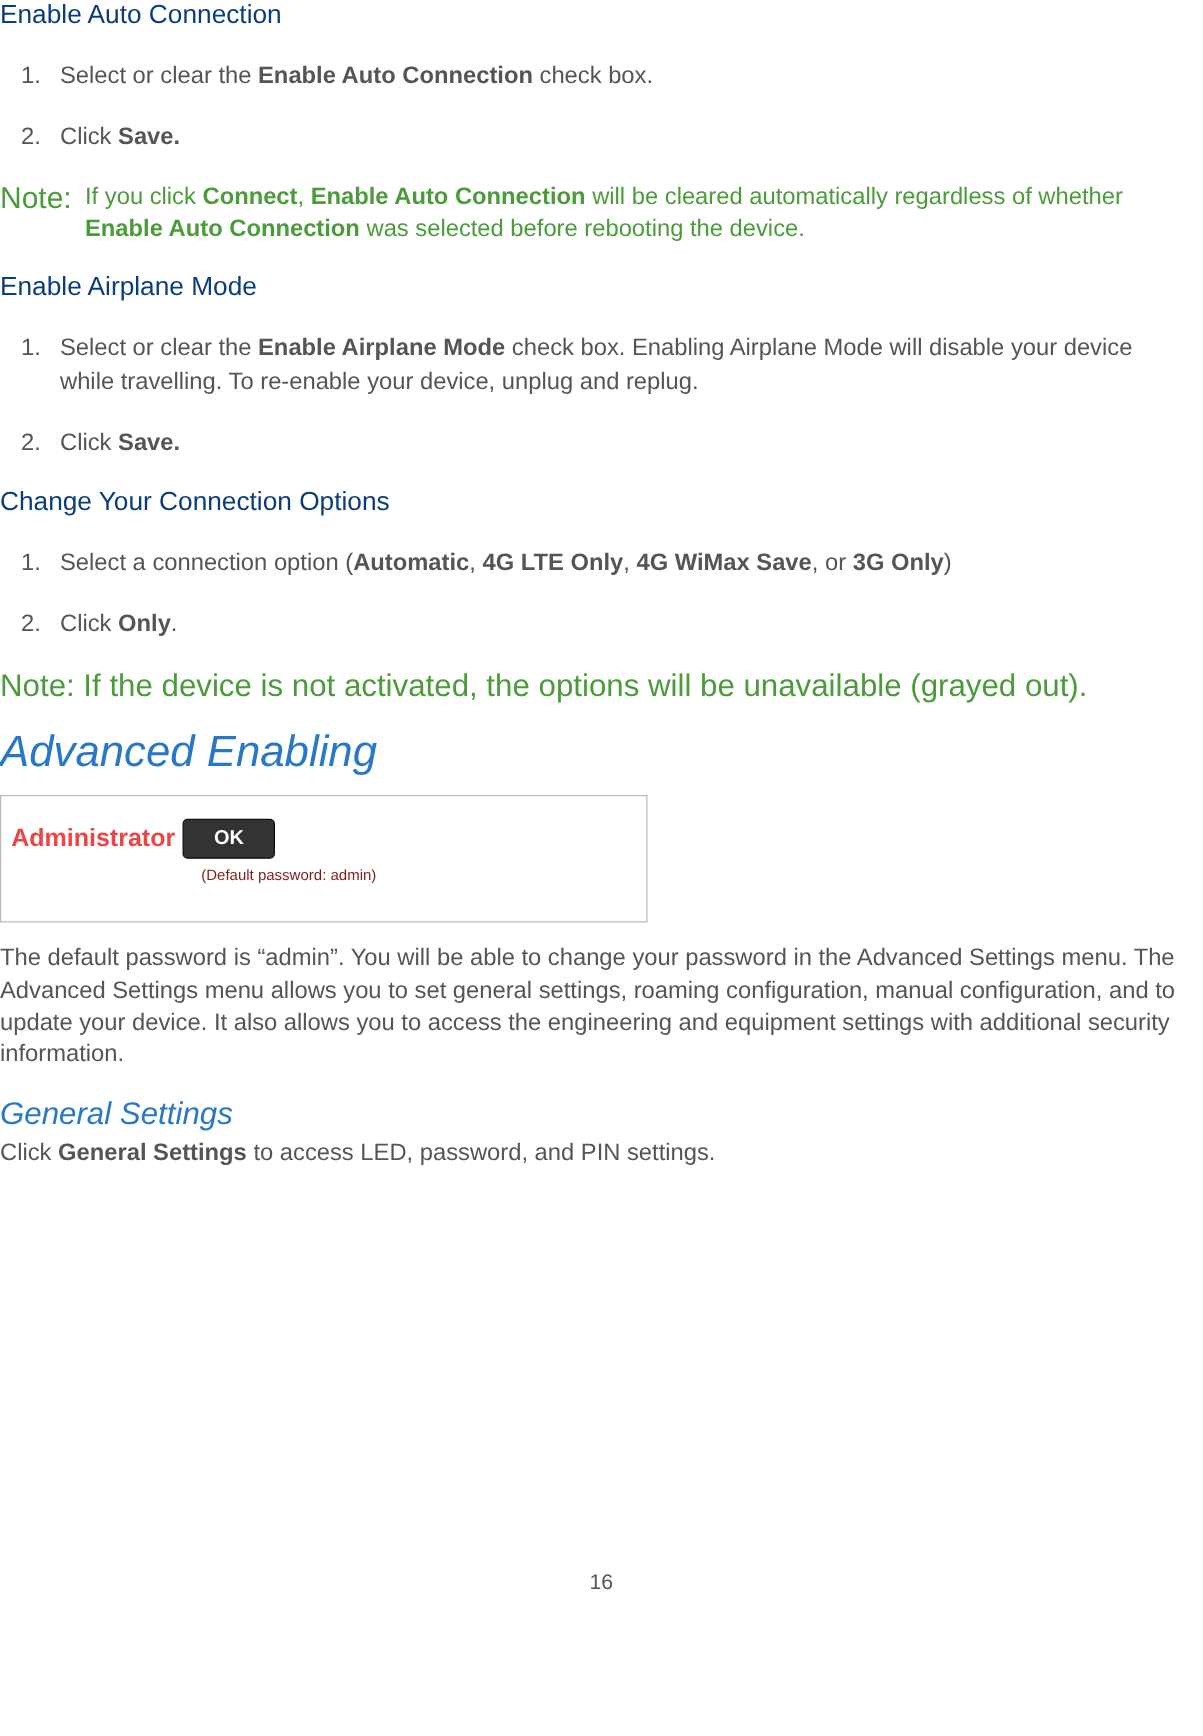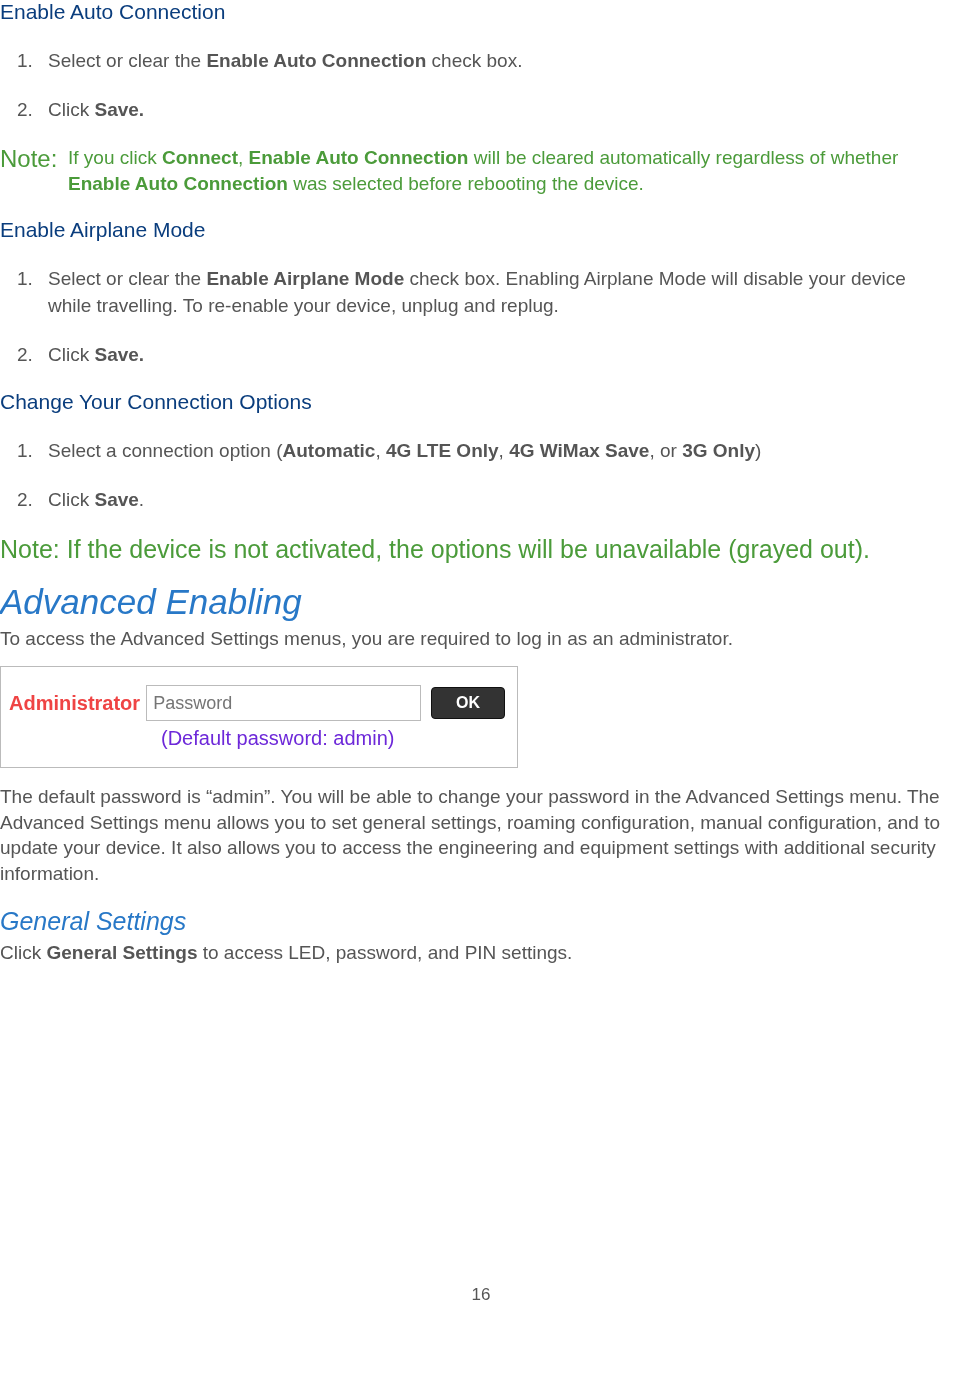--- a/index.html
+++ b/index.html
@@ -115,22 +115,22 @@
       border-radius: 4px;
       display: flex;
       align-items: center;
       justify-content: center;
       font-size: 16px;
       font-weight: bold;
       cursor: pointer;
       border: 1px solid #111;
     }
     .admin-hint {
-      font-size: 20px;
-      color: #6d28d9;
+      font-size: 12px;
+      color: #7f1d1d;
       margin: 6px 0 16px 160px;
     }
     .page-num {
       text-align: center;
       color: #555;
       font-size: 17px;
       margin-top: 320px;
       padding-bottom: 20px;
     }
   </style>
@@ -165,33 +165,31 @@
       <span>Click </span><span class="bold">Save.</span>
     </li>
   </ol>
 
   <div class="h3">Change Your Connection Options</div>
   <ol>
     <li>
       <span>Select a connection option (</span><span class="bold">Automatic</span><span>, </span><span class="bold">4G LTE Only</span><span>, </span><span class="bold">4G WiMax Save</span><span>, or </span><span class="bold">3G Only</span><span>)</span>
     </li>
     <li>
-      <span>Click </span><span class="bold">Save</span><span>.</span>
+      <span>Click </span><span class="bold">Only</span><span>.</span>
     </li>
   </ol>
 
   <div class="note-single">Note: If the device is not activated, the options will be unavailable (grayed out).</div>
 
   <div class="h1">Advanced Enabling</div>
-  <div class="body-text">To access the Advanced Settings menus, you are required to log in as an administrator.</div>
 
   <div class="admin-box">
     <div class="admin-row">
       <div class="admin-label">Administrator</div>
-      <input class="admin-input" type="text" placeholder="Password" style="">
       <div class="admin-ok">OK</div>
     </div>
     <div class="admin-hint">(Default password: admin)</div>
   </div>
 
   <div class="body-text">The default password is “admin”. You will be able to change your password in the Advanced Settings menu. The Advanced Settings menu allows you to set general settings, roaming configuration, manual configuration, and to update your device. It also allows you to access the engineering and equipment settings with additional security information.</div>
 
   <div class="h2">General Settings</div>
   <div class="body-text">
     <span>Click </span><span class="bold">General Settings</span><span> to access LED, password, and PIN settings.</span>

